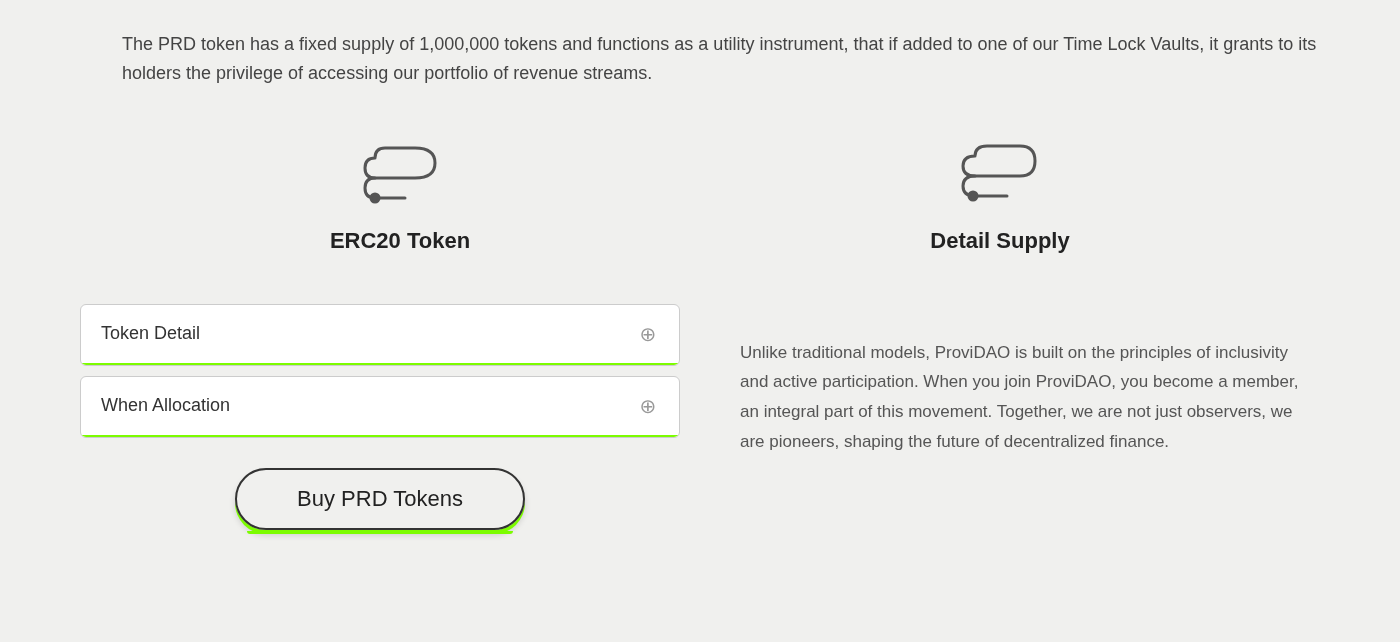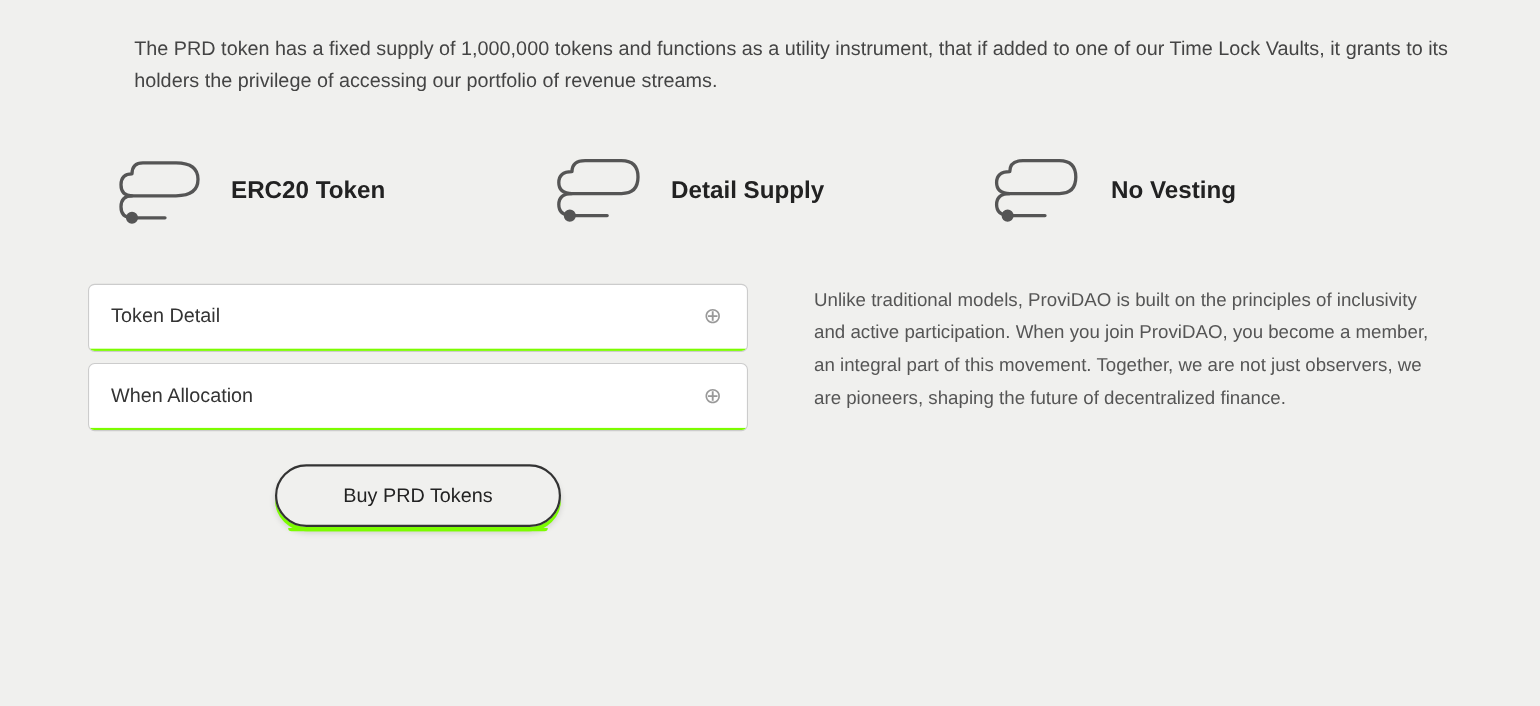--- a/index.html
+++ b/index.html
@@ -33,21 +33,21 @@
     .features-row {
       display: flex;
       justify-content: space-around;
       align-items: flex-start;
       margin-bottom: 50px;
       padding: 0 20px;
     }
 
     .feature-item {
       display: flex;
-      flex-direction: row;
+      flex-direction: column;
       align-items: center;
       gap: 20px;
       flex: 1;
     }
 
     .feature-icon {
       width: 90px;
       height: 70px;
     }
 
@@ -112,21 +112,21 @@
       display: flex;
       justify-content: center;
       margin-top: 20px;
     }
 
     .buy-button {
       border: 2px solid #333;
       border-radius: 50px;
       background: transparent;
       padding: 16px 60px;
-      font-size: 18px;
+      font-size: 22px;
       font-weight: 500;
       cursor: pointer;
       color: #222;
       position: relative;
       box-shadow: 0 4px 0 #7cfc00, 0 5px 6px rgba(0,0,0,0.15);
     }
 
     .buy-button::after {
       content: '';
       position: absolute;
@@ -139,20 +139,21 @@
     }
 
     .right-panel {
       flex: 1;
     }
 
     .right-text {
       font-size: 17px;
       color: #555;
       line-height: 1.75;
+      margin-top: 34px;
     }
 
     
     .icon-svg {
       fill: none;
       stroke: #555;
       stroke-width: 3;
       stroke-linecap: round;
       stroke-linejoin: round;
     }
@@ -177,28 +178,20 @@
 
     <div class="feature-item">
       <svg class="feature-icon icon-svg" viewBox="0 0 90 70">
         <path d="M20 18 Q8 18 8 28 Q8 38 20 38 L65 38 Q80 38 80 23 Q80 8 65 8 L32 8 Q20 8 20 18Z" stroke="#555" stroke-width="3" fill="none"></path>
         <path d="M20 38 Q8 38 8 48 Q8 58 20 58 L52 58" stroke="#555" stroke-width="3" fill="none"></path>
         <circle cx="18" cy="58" r="4" fill="#555"></circle>
       </svg>
       <span class="feature-label">Detail Supply</span>
     </div>
 
-    <div class="feature-item">
-      <svg class="feature-icon icon-svg" viewBox="0 0 90 70">
-        <path d="M18 18 Q6 18 6 28 Q6 38 18 38 L63 38 Q78 38 78 23 Q78 8 63 8 L30 8 Q18 8 18 18Z" stroke="#555" stroke-width="3" fill="none"></path>
-        <path d="M18 38 Q6 38 6 48 Q6 58 18 58 L50 58" stroke="#555" stroke-width="3" fill="none"></path>
-        <circle cx="16" cy="58" r="4" fill="#555"></circle>
-      </svg>
-      <span class="feature-label">No Vesting</span>
-    </div>
 
 
   </div>
 
   <div class="bottom-section">
 
     <div class="left-panel">
 
       <div class="accordion-item">
         <div class="accordion-header">

